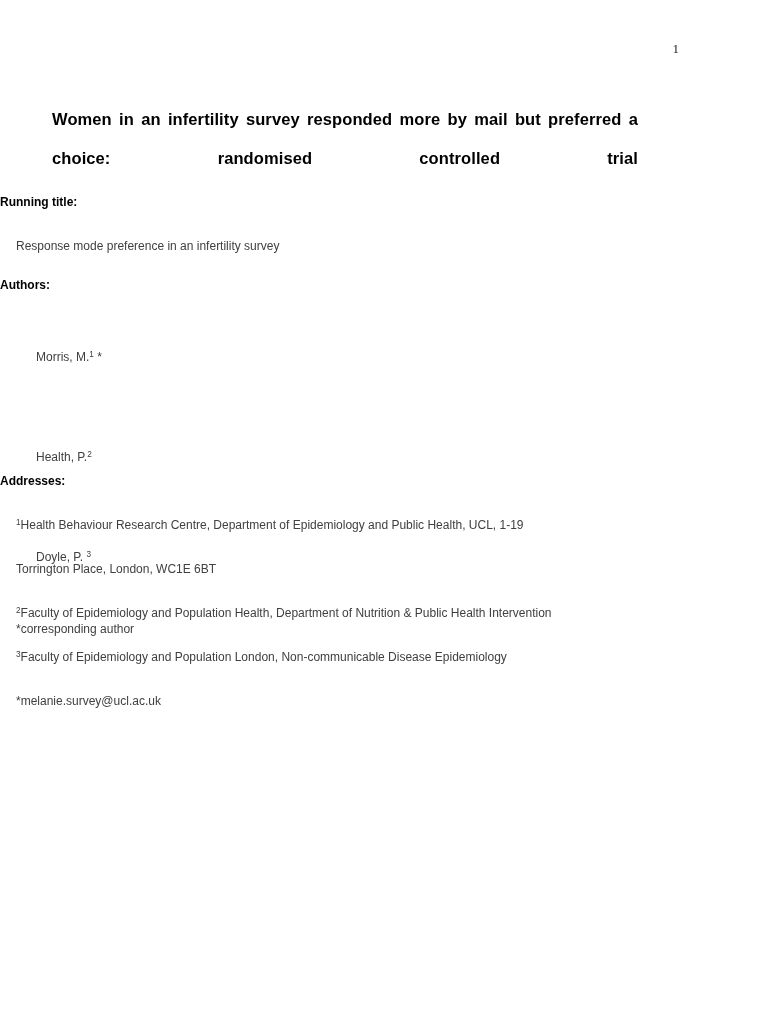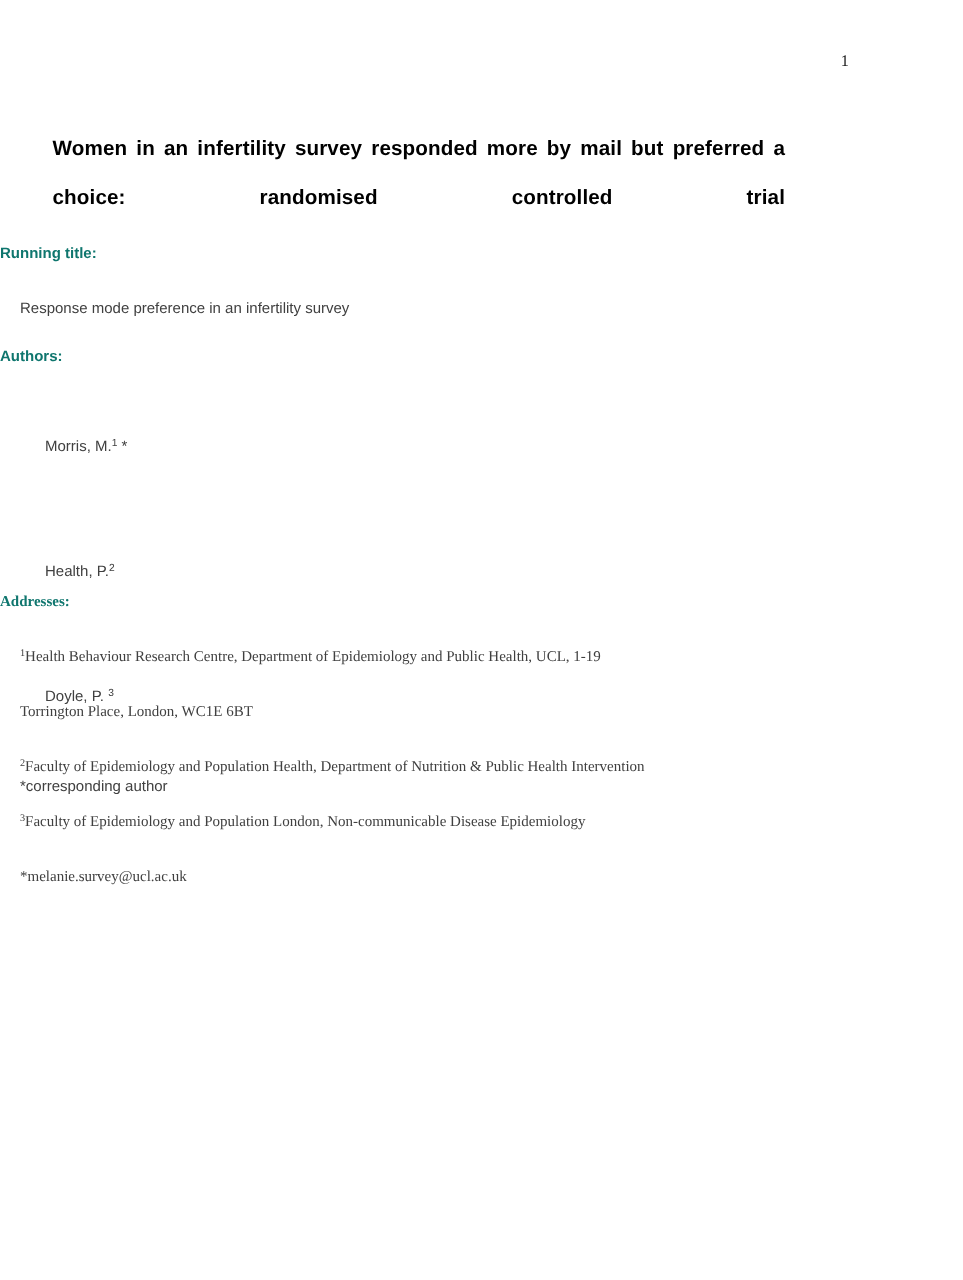--- a/index.html
+++ b/index.html
@@ -32,21 +32,21 @@
     text-align: right;
     font-family: "Liberation Serif", serif;
     font-size: 13px;
     line-height: 16px;
     color: #1c1c1c;
   }
 
   .doc-title {
     position: absolute;
     top: 100px;
-    left: 6px;
+    left: 16px;
     width: 586px;
     margin: 0;
     font-size: 16.5px;
     font-weight: bold;
     line-height: 39px;
     letter-spacing: 0.1px;
     text-align: justify;
     color: #000000;
     padding-left: 36px;
   }
@@ -61,21 +61,21 @@
   .block {
     position: absolute;
     left: 0;
     width: 586px;
   }
 
   .heading {
     font-size: 12px;
     font-weight: bold;
     line-height: 28px;
-    color: #0f766e;
+    color: #000000;
     margin: 0;
   }
 
   .line {
     font-size: 12px;
     font-weight: normal;
     line-height: 28px;
     color: #404040;
     margin: 16px;
     white-space: pre-wrap;
@@ -84,21 +84,21 @@
   .line sup,
   .heading sup {
     font-size: 8.2px;
     line-height: 0;
     vertical-align: 0.48em;
   }
 
   
   #running-title-block { top: 188px; }
   #authors-block      { top: 271px; }
-  #addresses-block    { top: 467px; font-family: Liberation Serif, serif; }
+  #addresses-block    { top: 467px; }
 </style>
 </head>
 <body>
 
 <div class="page">
 
   <div class="page-number">1</div>
 
   <h1 class="doc-title">Women in an infertility survey responded more by mail but preferred a choice: randomised controlled trial</h1>
 

